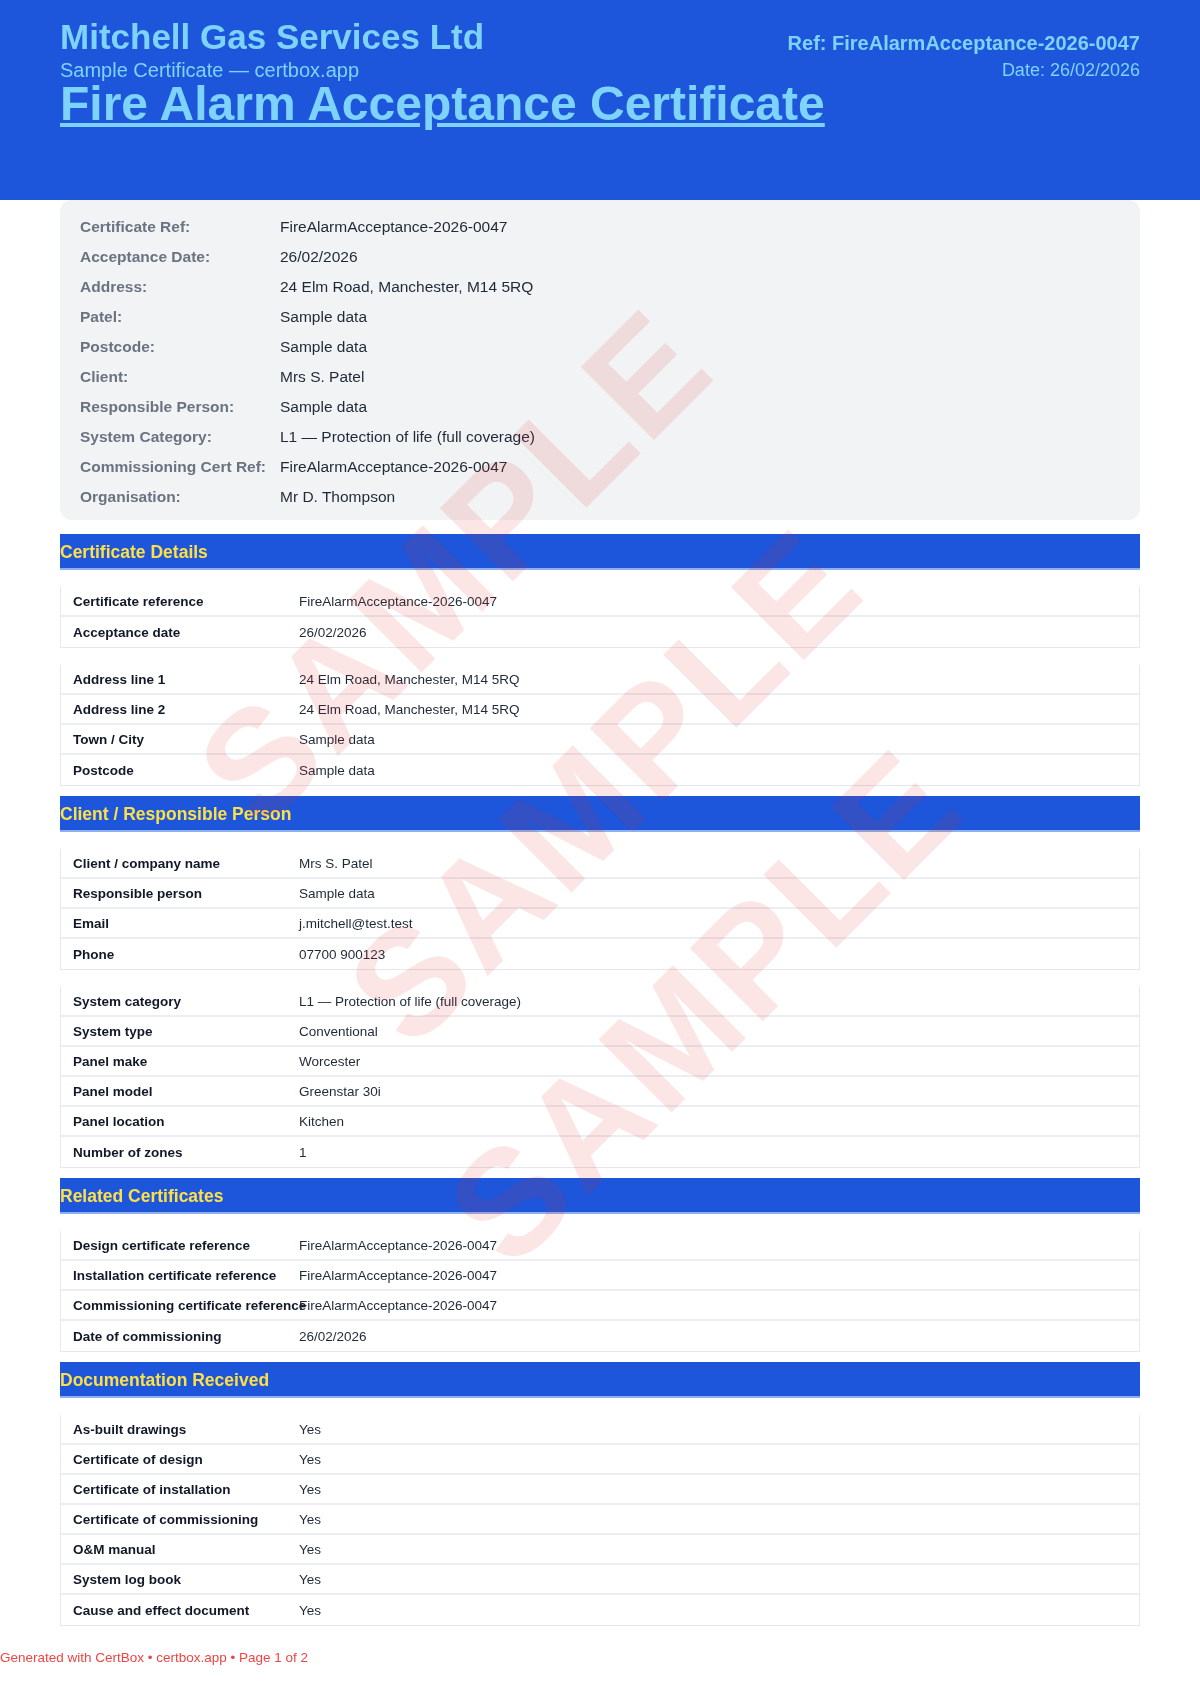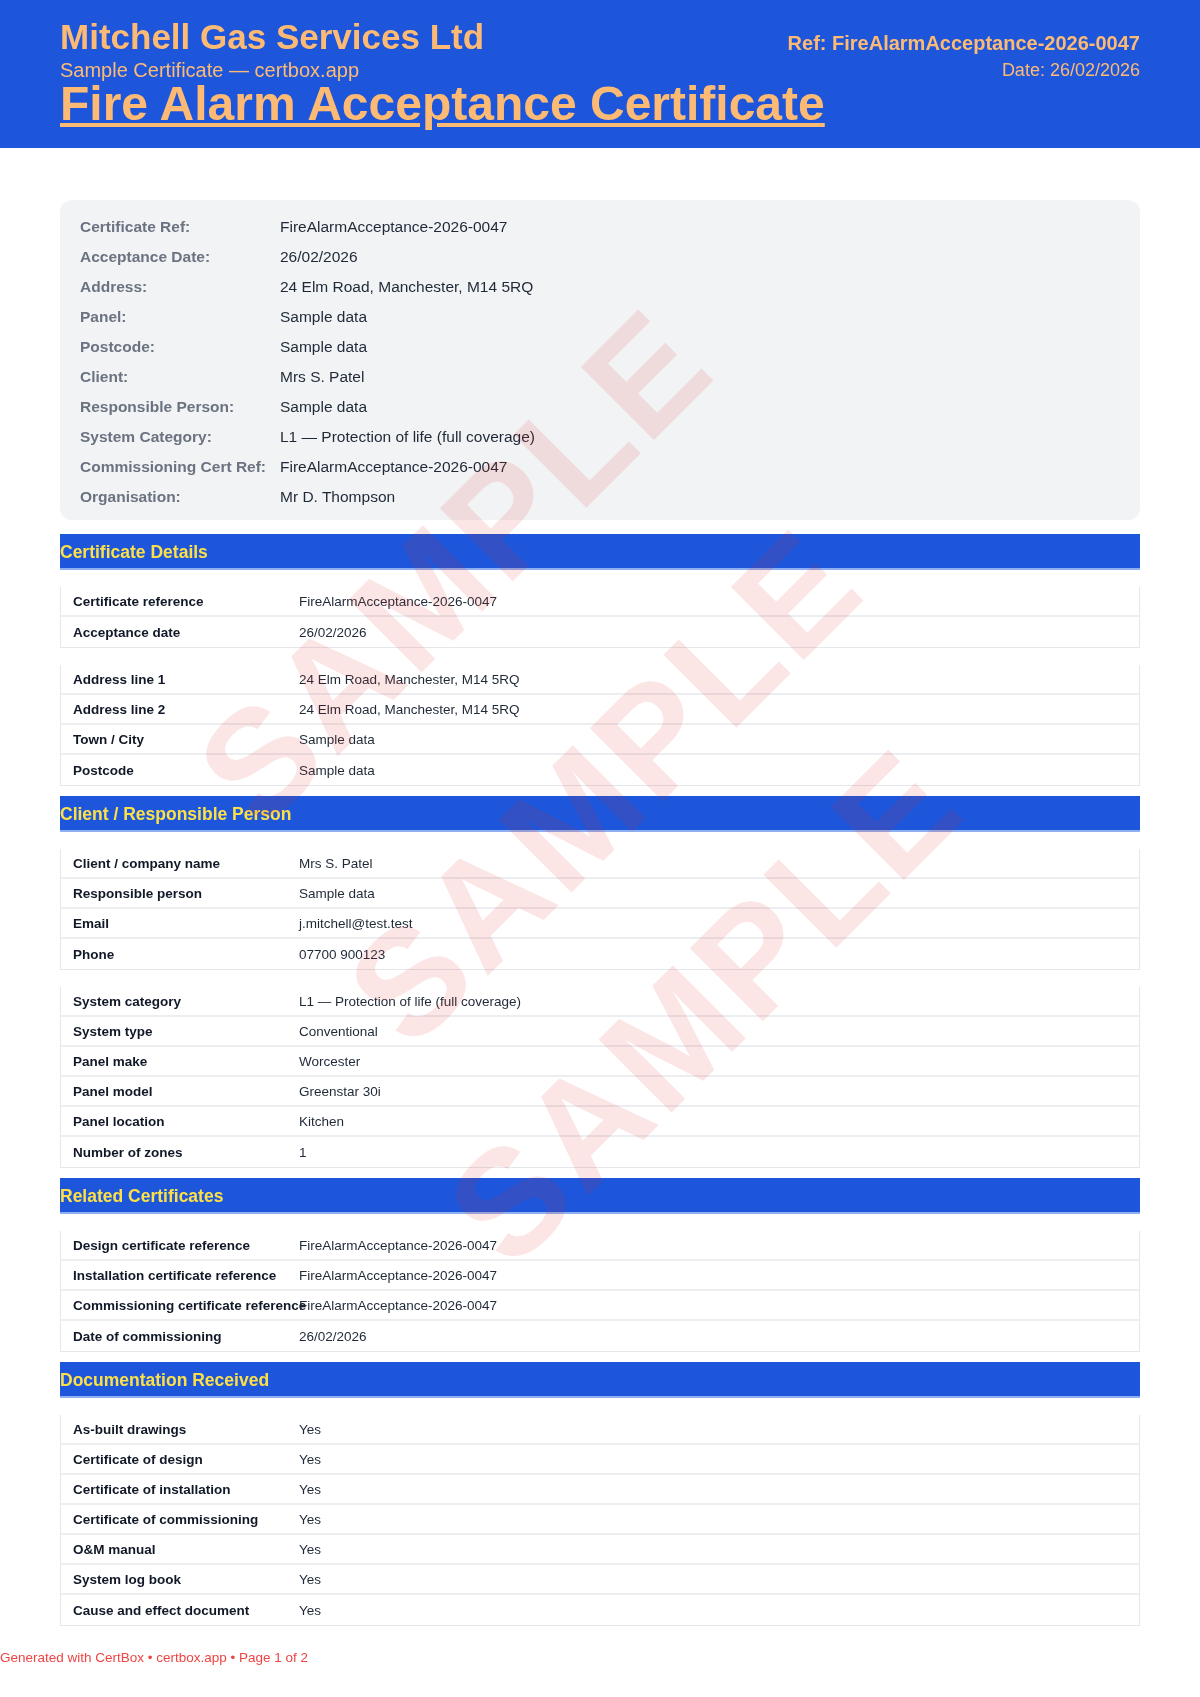--- a/index.html
+++ b/index.html
@@ -1,21 +1,21 @@
 <!DOCTYPE html>
 <html><head>
 <meta charset="utf-8">
 <style>
   * { box-sizing: border-box; margin: 0; padding: 0; }
   html, body { width: 1200px; height: 1697px; background: #ffffff; overflow: hidden; }
   body { font-family: "Liberation Sans", sans-serif; color: #111827; position: relative; }
 
   .header {
-    position: absolute; left: 0; top: 0; width: 1200px; height: 148px;
-    background: #1d56db; color: #fdba74;
+    position: absolute; left: 0; top: 0; width: 1200px; height: 200px;
+    background: #1d56db; color: #7dd3fc;
   }
   .company { position: absolute; left: 60px; top: 16px; font-size: 35px; font-weight: bold; line-height: 42px; }
   .subtitle { position: absolute; left: 60px; top: 58px; font-size: 20px; line-height: 24px; }
   .doc-title { position: absolute; left: 60px; top: 76px; font-size: 48px; font-weight: bold; line-height: 56px; text-decoration: underline; }
   .ref { position: absolute; right: 60px; top: 30px; font-size: 20px; font-weight: bold; line-height: 26px; text-align: right; padding-left: 44px; }
   .date { position: absolute; right: 60px; top: 58px; font-size: 18px; line-height: 24px; text-align: right; }
 
   .summary {
     position: absolute; left: 60px; top: 200px; width: 1080px; height: 320px;
     background: #f2f3f5; border-radius: 12px; padding: 12px 20px;
@@ -69,21 +69,21 @@
     </div>
   <div class="summary-row">
       <span class="summary-label">Acceptance Date:</span>
       <span class="summary-value">26/02/2026</span>
     </div>
   <div class="summary-row">
       <span class="summary-label">Address:</span>
       <span class="summary-value">24 Elm Road, Manchester, M14 5RQ</span>
     </div>
   <div class="summary-row">
-      <span class="summary-label">Panel:</span>
+      <span class="summary-label">Patel:</span>
       <span class="summary-value">Sample data</span>
     </div>
   <div class="summary-row">
       <span class="summary-label">Postcode:</span>
       <span class="summary-value">Sample data</span>
     </div>
   <div class="summary-row">
       <span class="summary-label">Client:</span>
       <span class="summary-value">Mrs S. Patel</span>
     </div>

